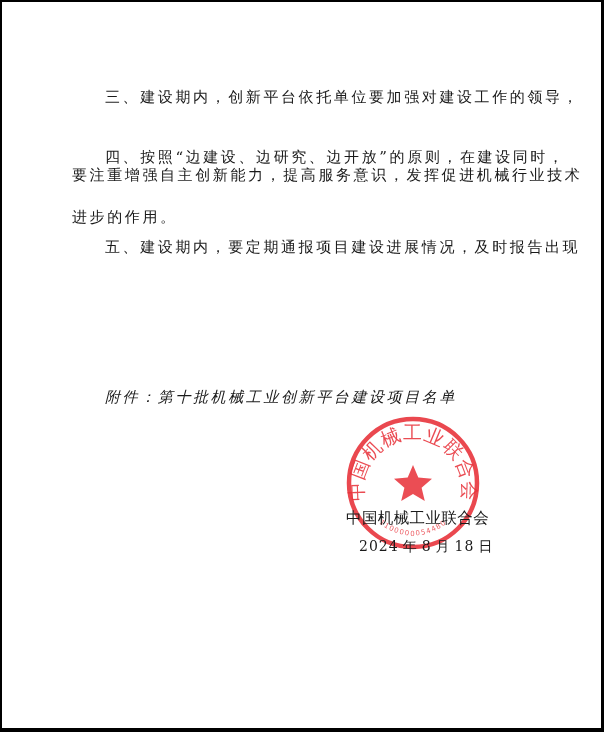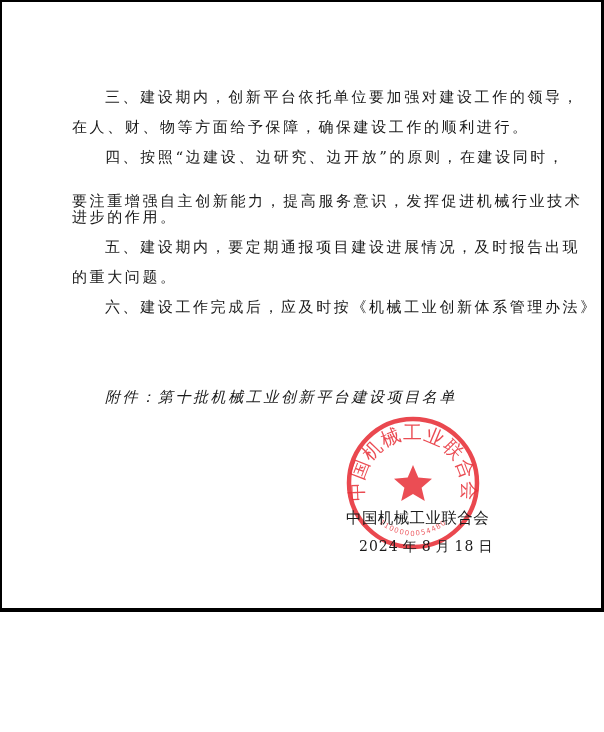--- a/index.html
+++ b/index.html
@@ -11,21 +11,21 @@
       width: 604px;
       height: 732px;
       position: relative;
       overflow: hidden;
     }
     .page {
       position: absolute;
       left: 0;
       top: 0;
       width: 604px;
-      height: 612px;
+      height: 732px;
       box-sizing: border-box;
       border-top: 2px solid #000;
       border-left: 2px solid #000;
       border-right: 3px solid #000;
       border-bottom: 4px solid #000;
       background: #fff;
     }
     .line {
       position: absolute;
       left: 70px;
@@ -65,30 +65,27 @@
       letter-spacing: 1px;
     }
     .sig-date span { margin-right: 4px; }
   </style>
 </head>
 <body>
 
 <div class="page">
 
   <div class="line indent" style="top:86px;">三、建设期内，创新平台依托单位要加强对建设工作的领导，</div>
-  <div class="line" style="top:116px;">在人、财、物等方面给予保障，确保建设工作的顺利进行。</div>
 
   <div class="line indent" style="top:146px;text-align:center;">四、按照“边建设、边研究、边开放”的原则，在建设同时，</div>
-  <div class="line" style="top:190px;">要注重增强自主创新能力，提高服务意识，发挥促进机械行业技术</div>
+  <div class="line" style="top:164px;">要注重增强自主创新能力，提高服务意识，发挥促进机械行业技术</div>
   <div class="line" style="top:206px;">进步的作用。</div>
 
   <div class="line indent" style="top:236px;">五、建设期内，要定期通报项目建设进展情况，及时报告出现</div>
-  <div class="line" style="top:266px;">的重大问题。</div>
 
-  <div class="line indent" style="top:296px;">六、建设工作完成后，应及时按《机械工业创新体系管理办法》</div>
 
   <div class="line indent" style="top:386px;font-style:italic;">附件：第十批机械工业创新平台建设项目名单</div>
 
   <svg class="stamp" viewBox="0 0 136 136">
     <defs>
       <path id="sealArc" d="M 24 98 A 50 50 0 1 1 112 98"></path>
       <path id="serialArc" d="M 30 104 A 52 52 0 0 0 106 104"></path>
     </defs>
     <circle cx="68" cy="68" r="64" fill="none" stroke="#e8343c" stroke-width="4.5" opacity="0.9"></circle>
     <polygon points="68,50 73.3,62.6 87,63.8 76.6,72.7 79.8,86.1 68,78.9 56.2,86.1 59.4,72.7 49,63.8 62.7,62.6" fill="#e8343c" opacity="0.88"></polygon>

